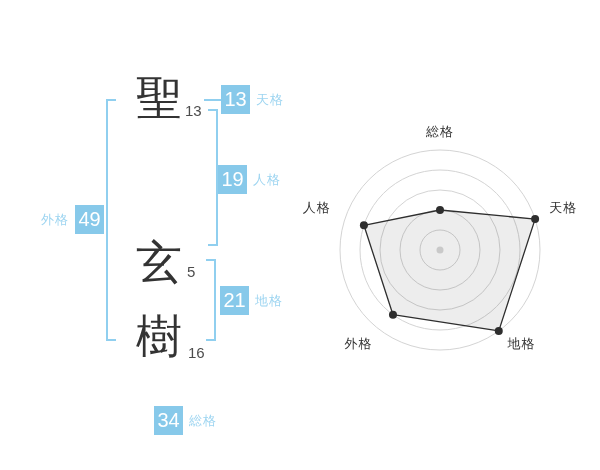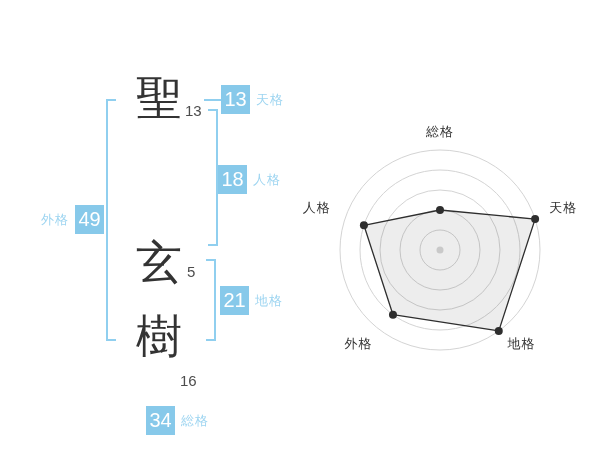--- a/index.html
+++ b/index.html
@@ -19,37 +19,37 @@
   }
   #kanji-0{top:75px;}
   #kanji-1{top:239px;}
   #kanji-2{top:313px;}
   .stroke-count{
     position:absolute;font-size:15px;line-height:1;
     color:var(--strokes,#4d4d4d);
   }
   #strokes-0{left:185px;top:103px;}
   #strokes-1{left:187px;top:264px;}
-  #strokes-2{left:180px;top:345px;margin-top:28px;}
+  #strokes-2{left:188px;top:345px;}
   .bracket{position:absolute;border:0 solid var(--bracket,#90cfef);}
   #bracket-gaikaku{left:106px;top:99px;width:8px;height:238px;
     border-left-width:2px;border-top-width:2px;border-bottom-width:2px;}
   #tick-tenkaku{left:204px;top:99px;width:17px;height:0;border-top-width:2px;}
   #bracket-jinkaku{left:208px;top:109px;width:8px;height:133px;
     border-right-width:2px;border-top-width:2px;border-bottom-width:2px;}
   #bracket-chikaku{left:206px;top:259px;width:8px;height:78px;
     border-right-width:2px;border-top-width:2px;border-bottom-width:2px;}
   .badge-row{
     position:absolute;display:flex;align-items:center;gap:6px;height:29px;
   }
   #row-tenkaku{left:221px;top:85px;}
   #row-jinkaku{left:218px;top:165px;}
   #row-chikaku{left:220px;top:286px;justify-content:flex-end;}
   #row-gaikaku{left:41px;top:205px;}
-  #row-soukaku{left:146px;top:406px;}
+  #row-soukaku{left:154px;top:406px;}
   .badge-box{
     width:29px;height:29px;flex:0 0 29px;
     background:var(--badge-bg,#87c9ea);
     color:var(--badge-text,#fff);
     font-size:20px;line-height:29px;text-align:center;
   }
   .badge-label{
     font-size:13px;color:var(--label-text,#9ed5f1);
     letter-spacing:1px;white-space:nowrap;
   }
@@ -74,21 +74,21 @@
   <div class="bracket" id="tick-tenkaku"></div>
   <div class="bracket" id="bracket-jinkaku"></div>
   <div class="bracket" id="bracket-chikaku"></div>
 
   <div class="badge-row" id="row-tenkaku">
     <div class="badge-box">13</div>
     <div class="badge-label">天格</div>
   </div>
 
   <div class="badge-row" id="row-jinkaku">
-    <div class="badge-box">18</div>
+    <div class="badge-box">19</div>
     <div class="badge-label">人格</div>
   </div>
 
   <div class="badge-row" id="row-chikaku">
     <div class="badge-box">21</div>
     <div class="badge-label">地格</div>
   </div>
 
   <div class="badge-row" id="row-gaikaku">
     <div class="badge-label">外格</div>

